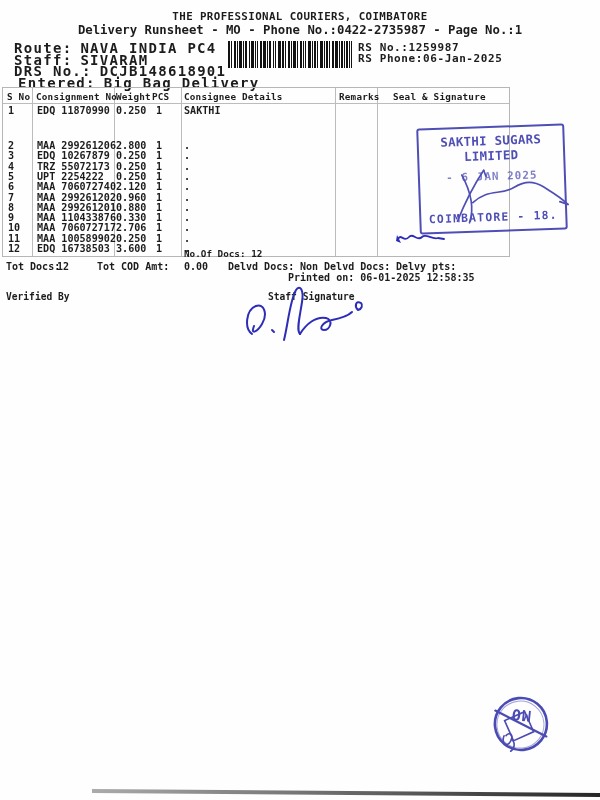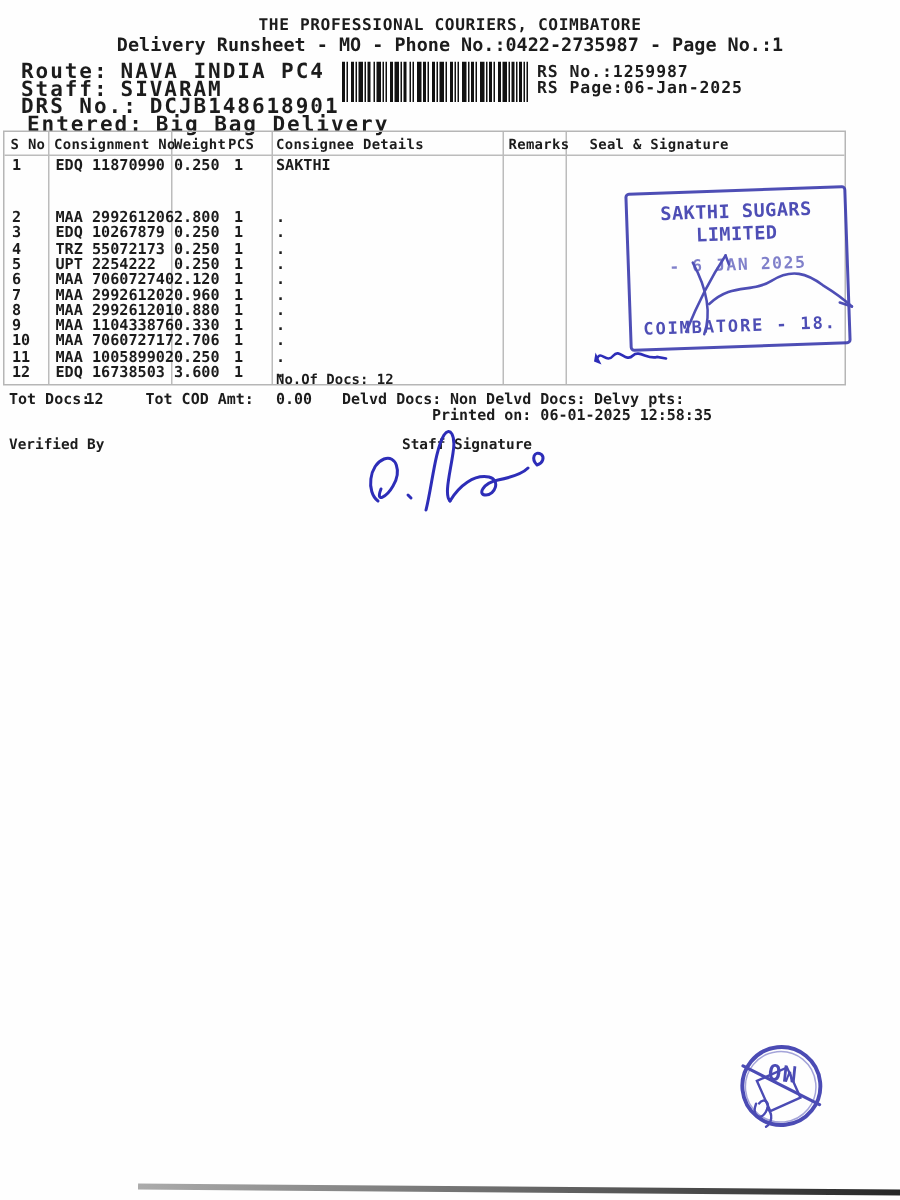--- a/index.html
+++ b/index.html
@@ -13,21 +13,21 @@
   .subtitle{top:23px;left:0;width:100%;text-align:center;font-size:12.3px;}
   .info-line{font-size:14px;letter-spacing:1.3px;white-space:nowrap;}
   .info-line .val{padding-left:8px;}
   .rs-line{font-size:11px;letter-spacing:.6px;white-space:nowrap;}
   #route{top:40px;left:14px;} #staff{top:51.5px;left:14px;}
   #drs{top:63px;left:14px;}   #vehicle{top:75px;left:18px;}
   #rsno{top:40.5px;left:358px;} #rsdate{top:52px;left:358px;}
   #barcode{top:41px;left:228px;}
 
   
-  .table{top:87px;left:2px;width:562px;height:170px;border:1px solid #b6b6b6;box-sizing:border-box;}
+  .table{top:87px;left:2px;width:508px;height:170px;border:1px solid #b6b6b6;box-sizing:border-box;}
   .vline{position:absolute;top:0;bottom:0;width:1px;background:#bcbcbc;}
   .hline{position:absolute;left:0;right:0;height:1px;background:#bcbcbc;}
   .th{position:absolute;top:2.5px;font-size:9.3px;letter-spacing:.2px;white-space:nowrap;}
   .trow{position:absolute;left:0;width:100%;height:11px;font-size:10.1px;}
   .cell{position:absolute;white-space:nowrap;}
   .c-sno{left:5px;} .c-con{left:34px;} .c-wt{left:113px;} .c-pcs{left:153px;} .c-cd{left:181px;}
   .no-docs{position:absolute;left:181px;top:160px;font-size:9.3px;white-space:nowrap;}
 
   
   .sum{font-size:10px;white-space:nowrap;}
@@ -68,21 +68,21 @@
   <div class="abs info-line" id="drs">
     <span>DRS No.:</span><span class="val">DCJB148618901</span>
   </div>
   <div class="abs info-line" id="vehicle">
     <span>Entered:</span><span class="val">Big Bag Delivery</span>
   </div>
   <div class="abs rs-line" id="rsno">
     <span>RS No.:</span><span class="val">1259987</span>
   </div>
   <div class="abs rs-line" id="rsdate">
-    <span>RS Page:</span><span class="val">06-Jan-2025</span>
+    <span>RS Phone:</span><span class="val">06-Jan-2025</span>
   </div>
 
   <div class="abs" id="barcode">
     <svg width="124" height="27" viewBox="0 0 124 27">
       <g fill="#111">
         <rect x="0" width="2" height="27"></rect>
           <rect x="3" width="1" height="27"></rect>
           <rect x="6" width="2" height="27"></rect>
         <rect x="9" width="1" height="27"></rect>
           <rect x="11" width="3" height="27"></rect>

